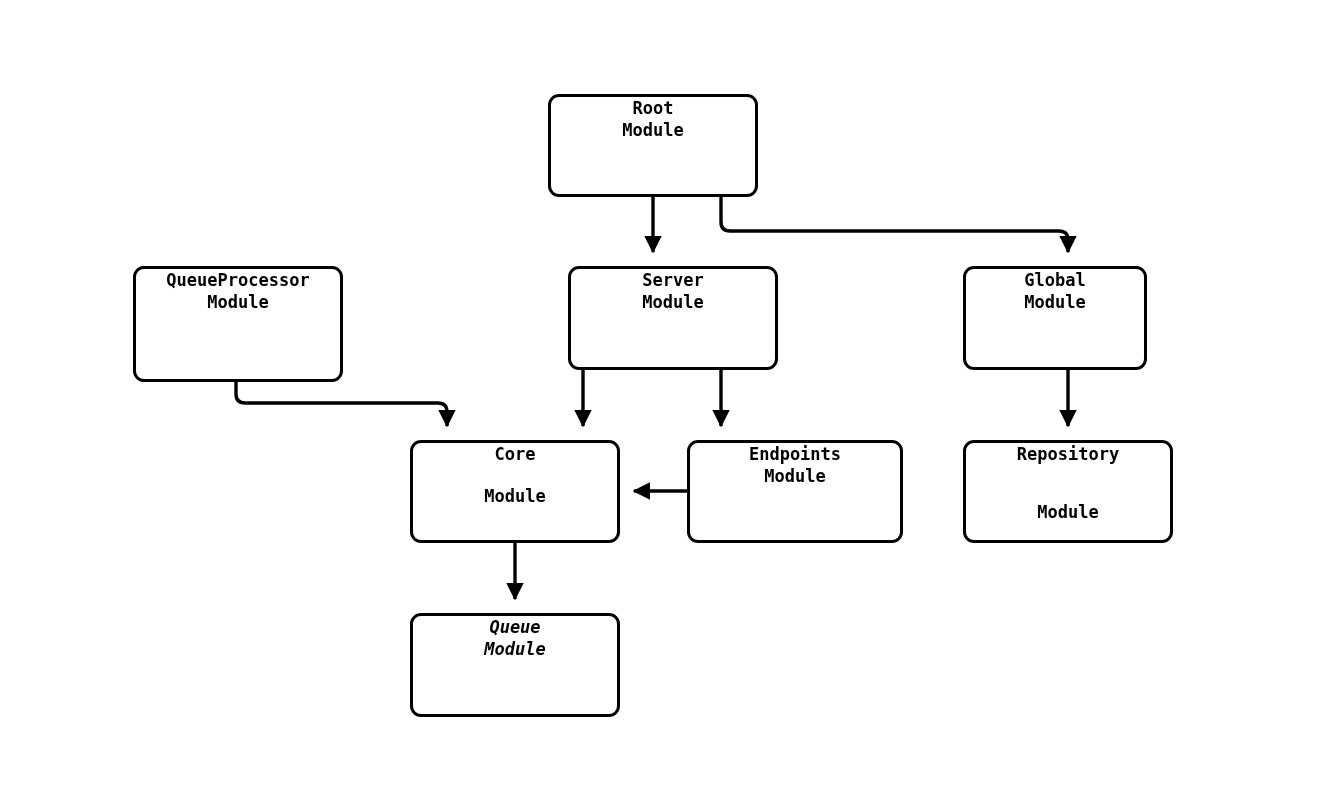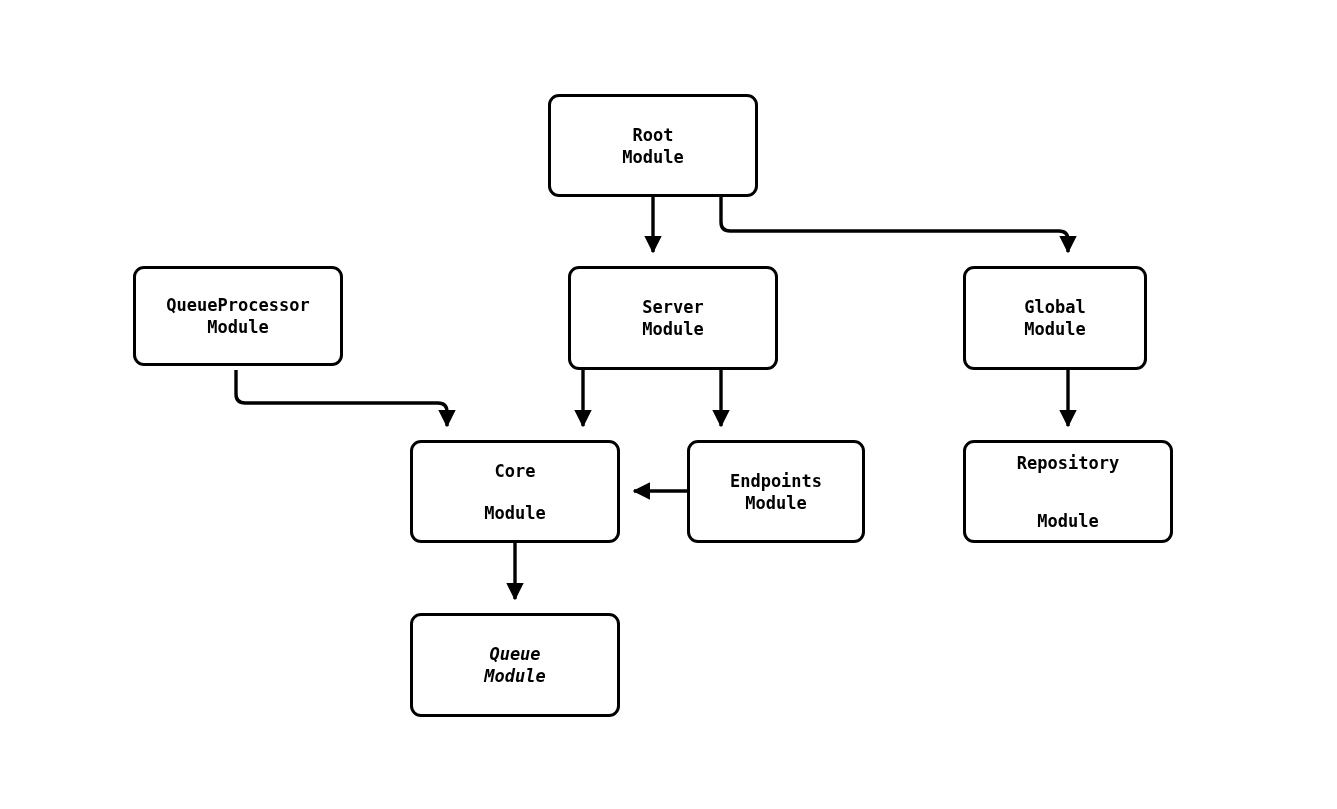--- a/index.html
+++ b/index.html
@@ -28,21 +28,20 @@
   }
   .node {
     position: absolute;
     box-sizing: border-box;
     background: #ffffff;
     border: 3.5px solid #000000;
     border-radius: 11px;
     display: flex;
     flex-direction: column;
     align-items: center;
-    justify-content: center;
     z-index: 2;
   }
   .node-label {
     font-family: "DejaVu Sans Mono", "Liberation Mono", monospace;
     font-size: 17px;
     font-weight: bold;
     line-height: 22px;
     color: #000000;
     text-align: center;
     white-space: pre;
@@ -80,41 +79,41 @@
       <path d="M 515 543 L 515 599" marker-end="url(#arrowhead)"></path>
 
     </g>
   </svg>
 
   <div class="node" style="left:548px; top:94px; width:210px; height:103px;">
     <div class="node-label">Root</div>
     <div class="node-label">Module</div>
   </div>
 
-  <div class="node" style="left:133px; top:266px; width:210px; height:100px;">
+  <div class="node" style="left:133px; top:266px; width:210px; height:116px;">
     <div class="node-label">QueueProcessor</div>
     <div class="node-label">Module</div>
   </div>
 
   <div class="node" style="left:568px; top:266px; width:210px; height:104px;">
     <div class="node-label">Server</div>
     <div class="node-label">Module</div>
   </div>
 
   <div class="node" style="left:963px; top:266px; width:184px; height:104px;">
     <div class="node-label">Global</div>
     <div class="node-label">Module</div>
   </div>
 
   <div class="node" style="left:410px; top:440px; width:210px; height:103px;gap:20px;">
     <div class="node-label">Core</div>
     <div class="node-label">Module</div>
   </div>
 
-  <div class="node" style="left:687px; top:440px; width:178px; height:103px;">
+  <div class="node" style="left:687px; top:440px; width:216px; height:103px;">
     <div class="node-label">Endpoints</div>
     <div class="node-label">Module</div>
   </div>
 
   <div class="node" style="left:963px; top:440px; width:210px; height:103px;gap:36px;">
     <div class="node-label">Repository</div>
     <div class="node-label">Module</div>
   </div>
 
   <div class="node" style="left:410px; top:613px; width:210px; height:104px;font-style:italic;">

